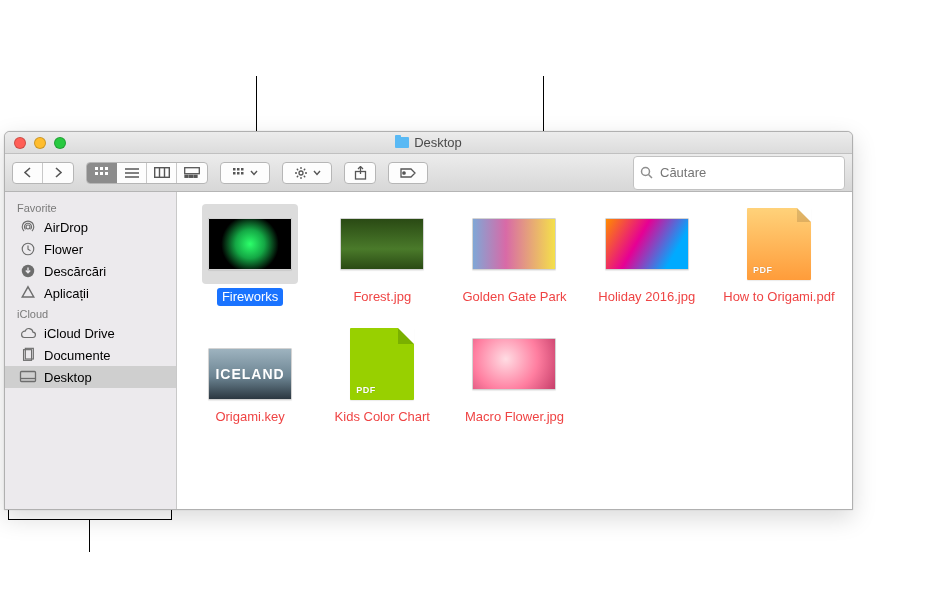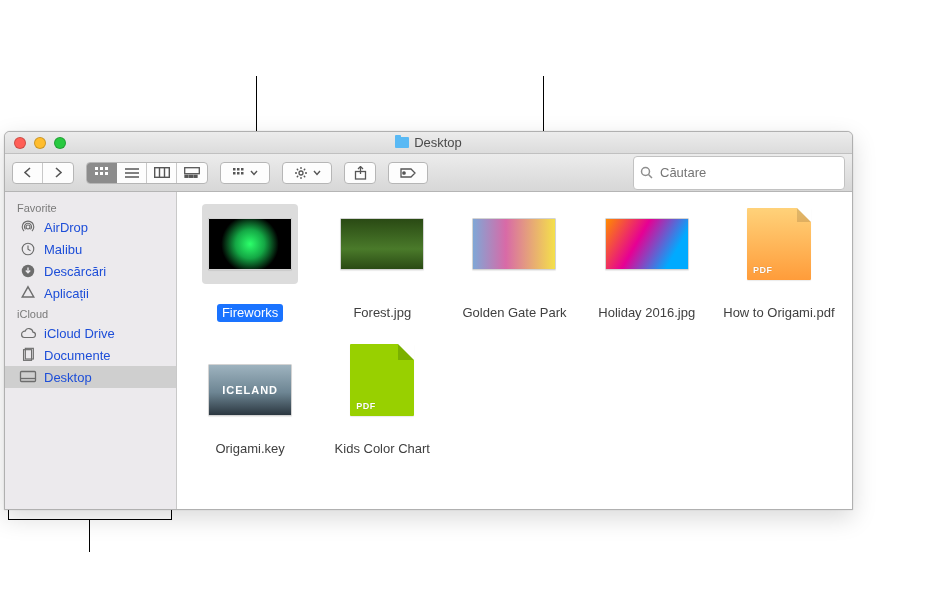--- a/index.html
+++ b/index.html
@@ -149,21 +149,21 @@
   }
   .sb-header{
     font-size:11px;
     color:#7a7a7a;
     padding:4px 12px 2px;
     font-weight:500;
   }
   .sb-item{
     display:flex; align-items:center; gap:7px;
     padding:3px 10px 3px 14px;
-    color:#1d4ed8;
+    color:#000000;
     font-size:13px;
   }
   .sb-item.selected{
     background:#cfcfcf;
   }
   .sb-icon{
     width:18px; height:16px;
     display:flex; align-items:center; justify-content:center;
     color:#6d6d6d;
   }
@@ -174,40 +174,40 @@
     overflow:auto;
     padding:12px 10px;
   }
   .icon-grid{
     display:grid;
     grid-template-columns:repeat(5, 1fr);
     gap:18px 6px;
   }
   .file-cell{
     display:flex; flex-direction:column; align-items:center;
-    gap:20px;
+    gap:4px;
   }
   .thumb-wrap{
     width:96px; height:80px;
     display:flex; align-items:center; justify-content:center;
     border-radius:4px;
   }
   .file-cell.selected .thumb-wrap{
     background:#dcdcdc;
   }
   .thumb{
     width:84px; height:52px;
     border:1px solid #d3d3d3;
     border-radius:1px;
     box-shadow:0 1px 1px rgba(0,0,0,.08);
     background:#888;
   }
   .file-label{
     font-size:13px;
-    color:#404040;
+    color:#ef4444;
     text-align:center;
     line-height:1.2;
     max-width:130px;
     padding:1px 5px;
     border-radius:3px;
     white-space:normal;
   }
   .file-cell.selected .file-label{
     background:#1a73ff;
     color:#fff;
@@ -237,21 +237,21 @@
     color:#fff; font-size:9px; font-weight:600; letter-spacing:.5px;
     text-shadow:0 0 1px rgba(0,0,0,.3);
   }
   .thumb.pdforange::before{
     content:""; position:absolute; right:0; top:0;
     border-top:14px solid #fff; border-left:14px solid rgba(0,0,0,.12);
   }
   .thumb.iceland{
     background:linear-gradient(#9eb3bf 0%,#6d8593 55%,#2b3740 100%);
     position:relative; display:flex; align-items:center; justify-content:center;
-    color:#fff; font-size:11px; font-weight:600; letter-spacing:1px;margin-top:20px;
+    color:#fff; font-size:14px; font-weight:600; letter-spacing:1px;margin-top:20px;
   }
   .thumb.pdfgreen{
     width:64px;height:72px;
     background:#98d000;
     position:relative; border:none;
   }
   .thumb.pdfgreen::after{
     content:"PDF"; position:absolute; bottom:5px; left:6px;
     color:#fff; font-size:9px; font-weight:600; letter-spacing:.5px;
     text-shadow:0 0 1px rgba(0,0,0,.2);
@@ -435,21 +435,21 @@
             </svg>
           </span>
           <span>AirDrop</span>
         </div>
         <div class="sb-item">
           <span class="sb-icon">
             <svg width="18" height="16">
               <use href="#i-recents"></use>
             </svg>
           </span>
-          <span>Malibu</span>
+          <span>Flower</span>
         </div>
         <div class="sb-item">
           <span class="sb-icon">
             <svg width="18" height="16">
               <use href="#i-downloads"></use>
             </svg>
           </span>
           <span>Descărcări</span>
         </div>
         <div class="sb-item">
@@ -522,20 +522,26 @@
             <div class="thumb-wrap">
               <div class="thumb iceland">ICELAND</div>
             </div>
             <div class="file-label">Origami.key</div>
           </div>
           <div class="file-cell">
             <div class="thumb-wrap">
               <div class="thumb pdfgreen"></div>
             </div>
             <div class="file-label">Kids Color Chart</div>
+          </div>
+          <div class="file-cell">
+            <div class="thumb-wrap">
+              <div class="thumb macroflower"></div>
+            </div>
+            <div class="file-label">Macro Flower.jpg</div>
           </div>
         </div>
     </div>
   </div>
 
 </div>
 
 <svg width="0" height="0" style="position:absolute">
   <symbol id="i-airdrop" viewBox="0 0 18 18">
       <g fill="none" stroke="currentColor" stroke-width="1.3">

